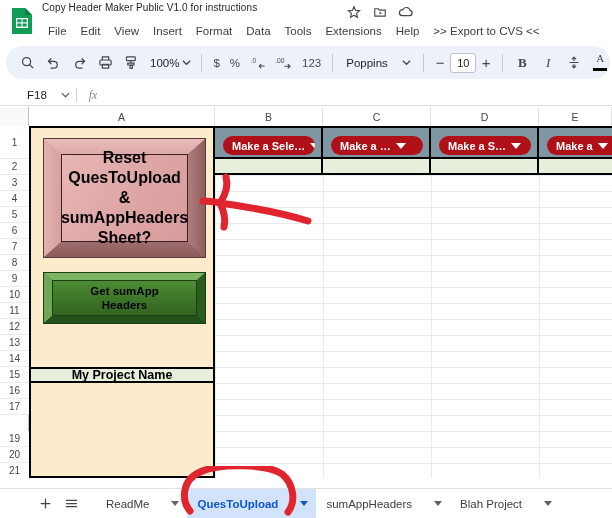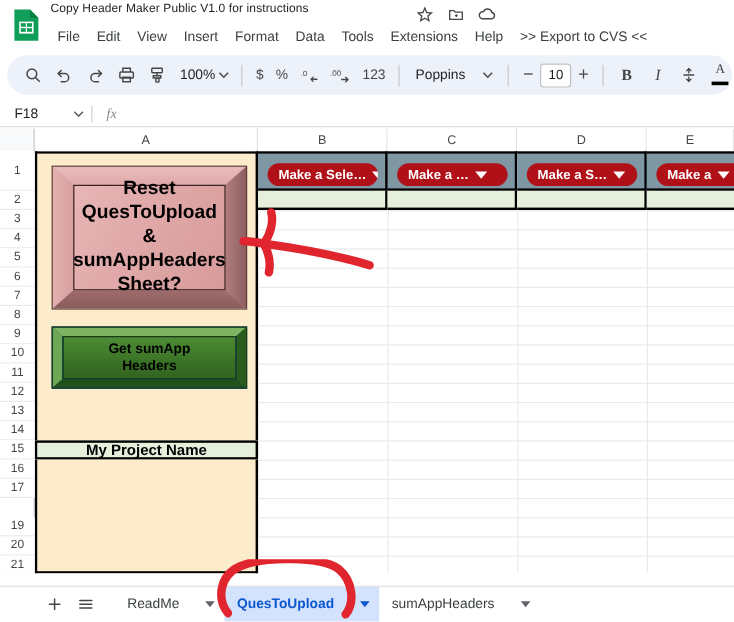--- a/index.html
+++ b/index.html
@@ -166,21 +166,21 @@
     left: 0; top: 84px;
     width: 612px; height: 22px;
     background: #ffffff;
     display: flex;
     align-items: center;
     border-bottom: 1px solid #e0e0e0;
   }
   .namebox {
     width: 76px; height: 22px;
     display: flex; align-items: center;
-    padding-left: 12px;
+    padding-left: 27px;
     font-size: 11.5px; color: #1f1f1f;
     cursor: text;
   }
   .namebox-arrow {
     margin-left: auto; margin-right: 6px;
     color: #5f6368;
   }
   .fbar-sep {
     width: 1px; height: 14px;
     background: #d0d0d0;
@@ -850,15 +850,19 @@
     <div class="sheettab active">
       <span>QuesToUpload</span>
       <span class="tcaret"></span>
     </div>
 
     <div class="sheettab">
       <span>sumAppHeaders</span>
       <span class="tcaret"></span>
     </div>
 
+    <div class="sheettab">
+      <span>Blah Project</span>
+      <span class="tcaret"></span>
+    </div>
   </div>
 
 </div>
 
 </body></html>

